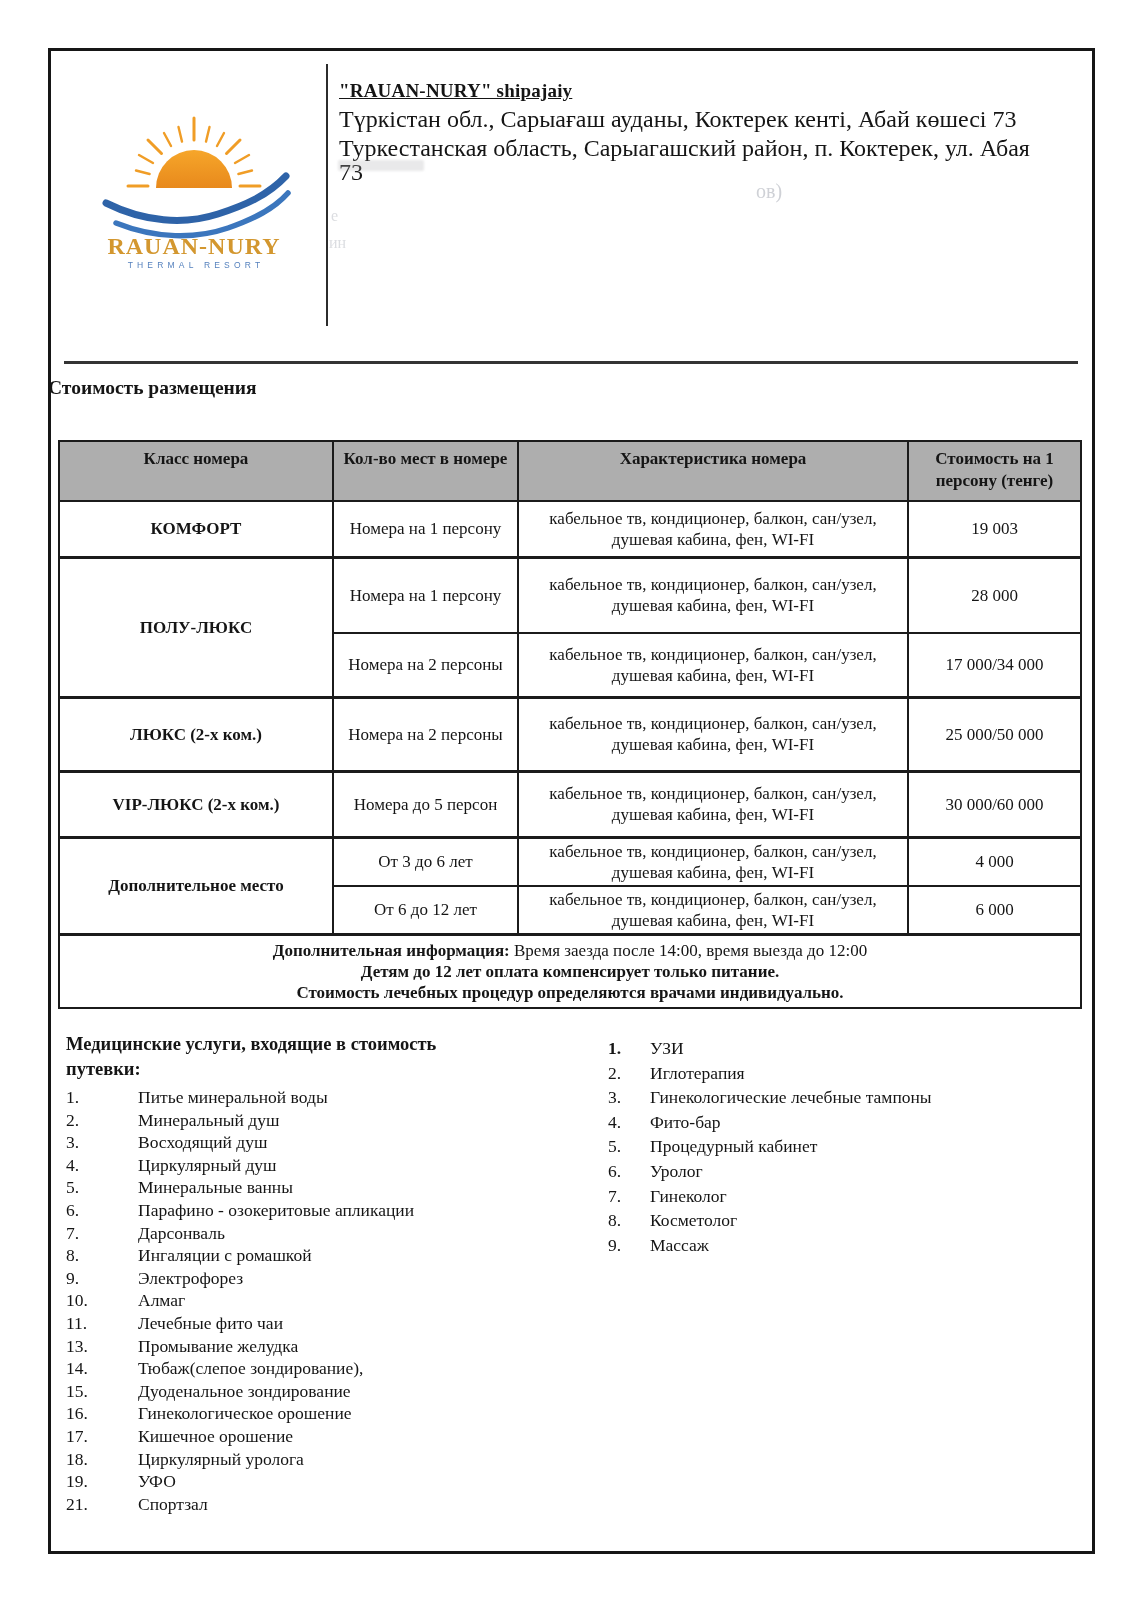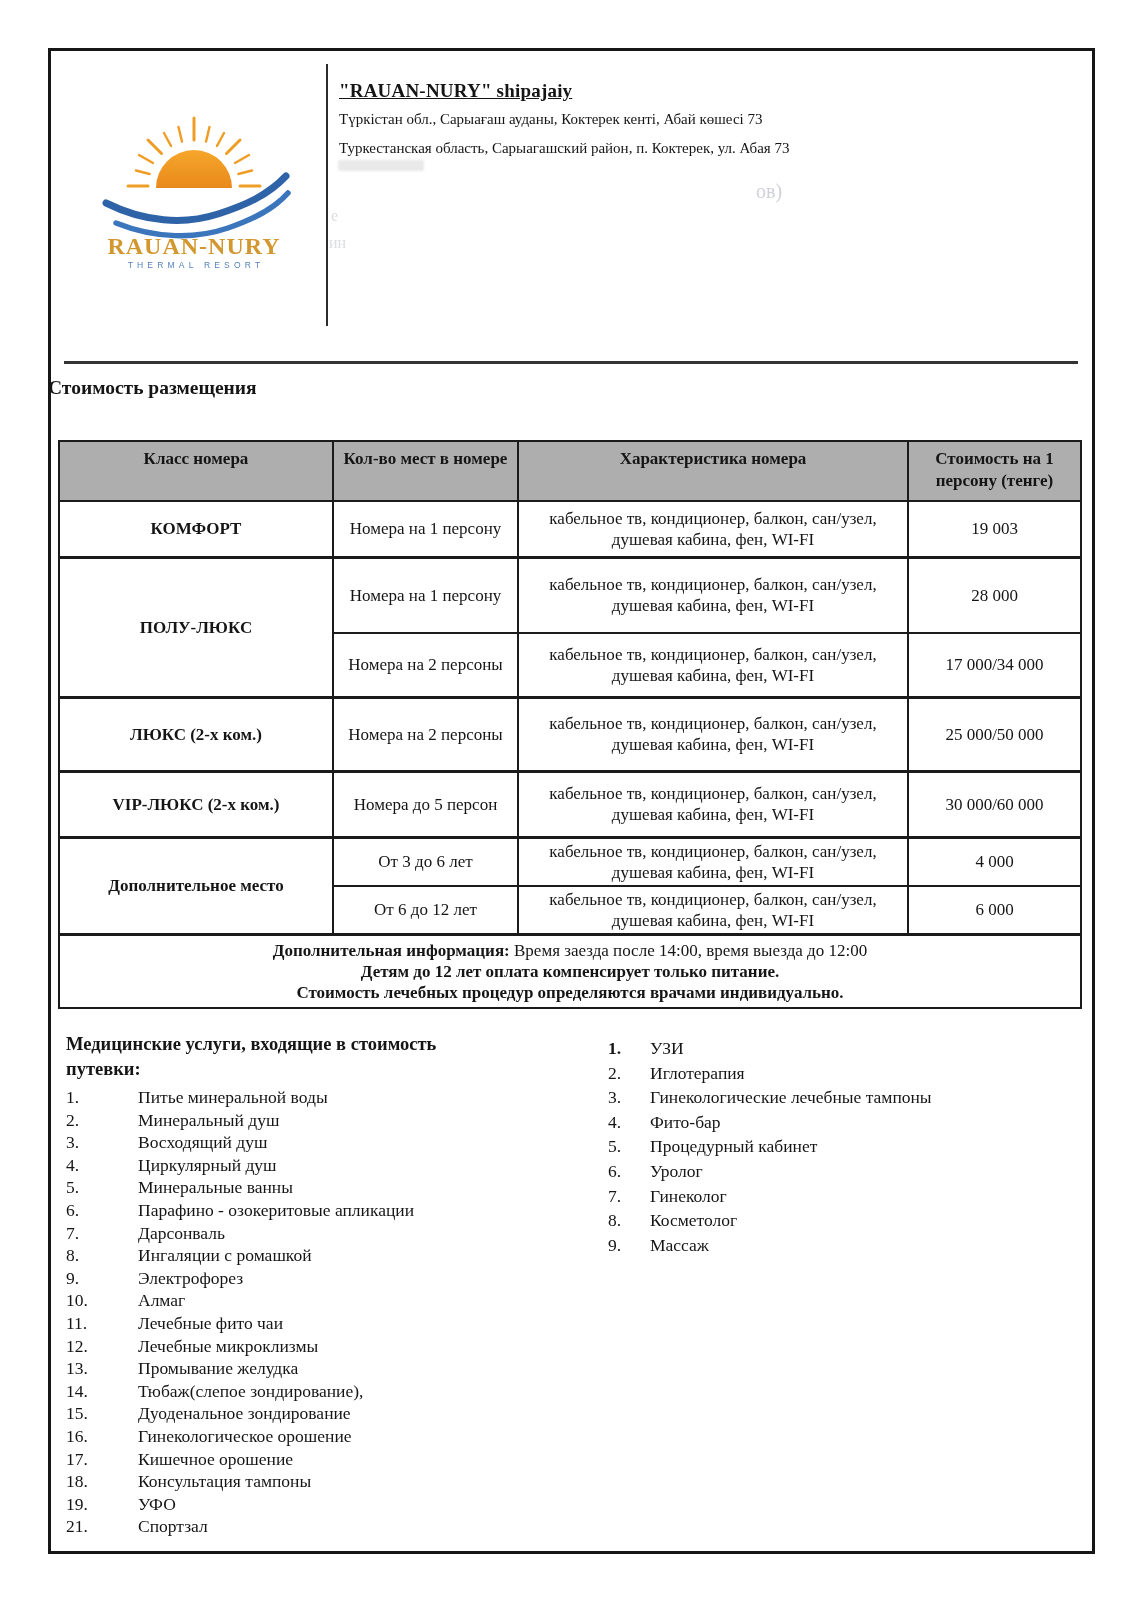--- a/index.html
+++ b/index.html
@@ -4,21 +4,21 @@
 <style>
   html,body{margin:0;padding:0;background:#fff;}
   .page{position:relative;width:1142px;height:1600px;background:#fff;overflow:hidden;
         font-family:"Liberation Serif","DejaVu Serif",serif;color:#151515;}
   .frame{position:absolute;left:48px;top:48px;width:1041px;height:1500px;border:3px solid #161616;}
   
   .logo{position:absolute;left:86px;top:110px;width:220px;height:160px;}
   .vdivider{position:absolute;left:326px;top:64px;width:2px;height:262px;background:#2c2c2c;}
   .head-text{position:absolute;left:339px;top:80px;width:700px;}
   .org-title{font-weight:bold;font-size:19px;text-decoration:underline;letter-spacing:.2px;}
-  .addr{font-size:15px;margin-top:5px;line-height:24px;}
+  .addr{font-size:24px;margin-top:5px;line-height:24px;}
   .erased{position:absolute;color:#bfc2c9;opacity:.75;font-size:18px;}
   .smudge{position:absolute;background:rgba(175,175,180,.28);filter:blur(1px);border-radius:2px;}
   .hr-sep{position:absolute;left:64px;top:361px;width:1014px;height:3px;background:#343434;}
   .doc-title{position:absolute;left:48px;top:377px;width:1041px;
              font-weight:bold;font-size:19.5px;}
   
   .tbl-wrap{position:absolute;left:58px;top:440px;width:887px;}
   table.pricing{border-collapse:collapse;table-layout:fixed;width:1022px;}
   table.pricing th, table.pricing td{border:2px solid #1b1b1b;padding:2px 6px;text-align:center;}
   table.pricing th{background:#aeaeae;font-size:17px;font-weight:bold;vertical-align:top;padding-top:6px;line-height:22px;}
@@ -210,24 +210,20 @@
         </div>
         <div class="svc-row">
           <span class="svc-num">10.</span>
           <span class="svc-text">Алмаг</span>
         </div>
         <div class="svc-row">
           <span class="svc-num">11.</span>
           <span class="svc-text">Лечебные фито чаи</span>
         </div>
         <div class="svc-row">
-          <span class="svc-num">12.</span>
-          <span class="svc-text">Лечебные микроклизмы</span>
-        </div>
-        <div class="svc-row">
           <span class="svc-num">13.</span>
           <span class="svc-text">Промывание желудка</span>
         </div>
         <div class="svc-row">
           <span class="svc-num">14.</span>
           <span class="svc-text">Тюбаж(слепое зондирование),</span>
         </div>
         <div class="svc-row">
           <span class="svc-num">15.</span>
           <span class="svc-text">Дуоденальное зондирование</span>
@@ -235,21 +231,21 @@
         <div class="svc-row">
           <span class="svc-num">16.</span>
           <span class="svc-text">Гинекологическое орошение</span>
         </div>
         <div class="svc-row">
           <span class="svc-num">17.</span>
           <span class="svc-text">Кишечное орошение</span>
         </div>
         <div class="svc-row">
           <span class="svc-num">18.</span>
-          <span class="svc-text">Консультация тампоны</span>
+          <span class="svc-text">Циркулярный уролога</span>
         </div>
         <div class="svc-row">
           <span class="svc-num">19.</span>
           <span class="svc-text">УФО</span>
         </div>
         <div class="svc-row">
           <span class="svc-num">21.</span>
           <span class="svc-text">Спортзал</span>
         </div>
       </div>

